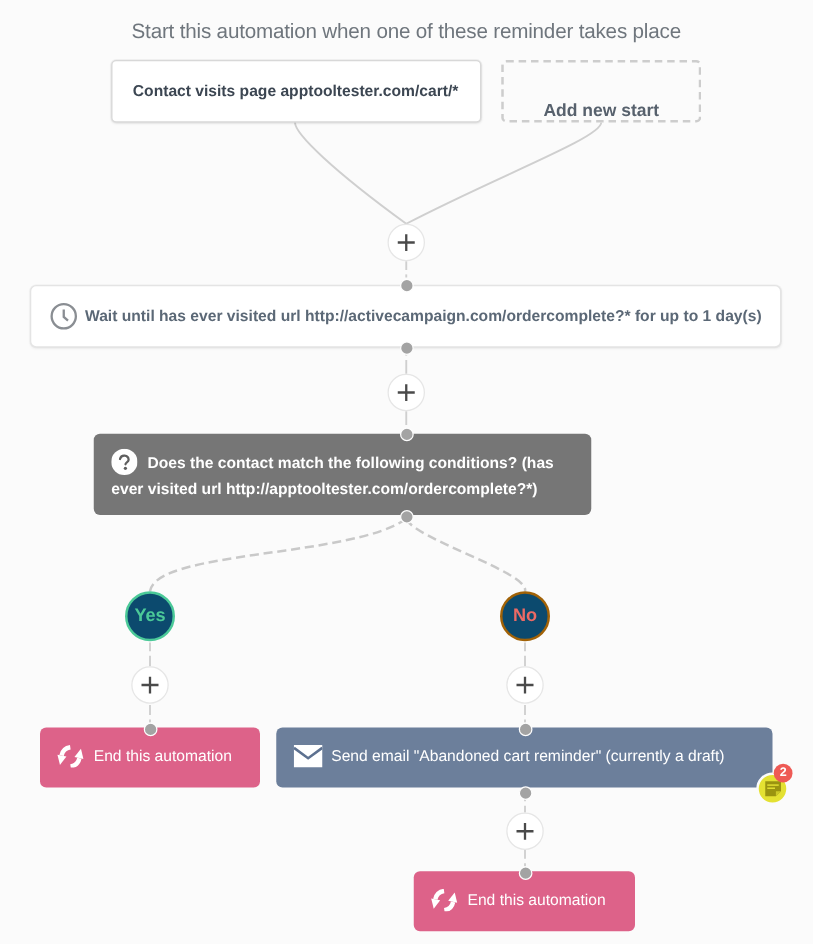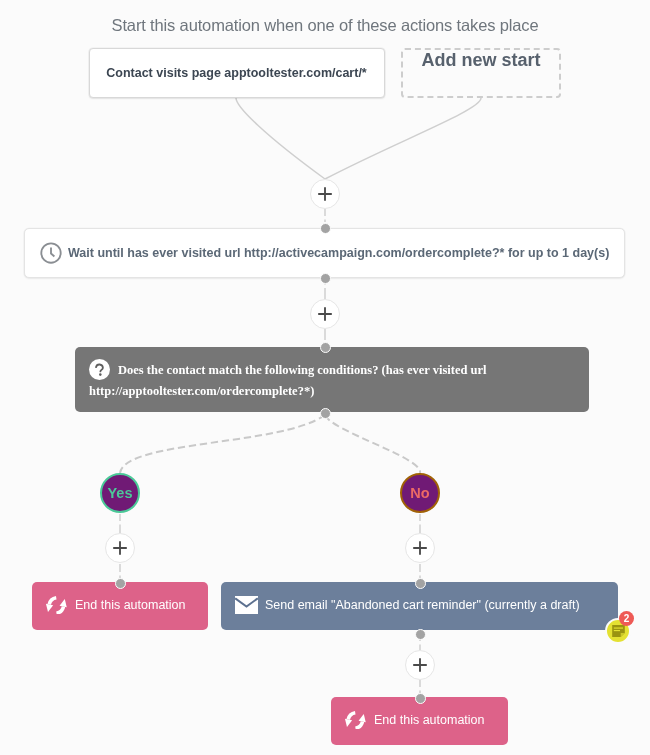--- a/index.html
+++ b/index.html
@@ -4,29 +4,29 @@
 <title>Automation Flow</title>
 <style>
   html,body{margin:0;padding:0;}
   body{width:650px;height:755px;background:#fbfbfb;font-family:"Liberation Sans",sans-serif;overflow:hidden;}
   #canvas{position:relative;width:650px;height:755px;}
   #wires{position:absolute;left:0;top:0;width:650px;height:755px;pointer-events:none;}
   .abs{position:absolute;box-sizing:border-box;}
   .title{left:0;top:16px;width:650px;text-align:center;font-size:16.5px;letter-spacing:-0.15px;color:#6f767d;line-height:1.2;}
   .startbox{background:#ffffff;border:1px solid #d8d8d8;border-radius:4px;display:flex;align-items:center;justify-content:center;
     box-shadow:0 0 0 0.8px rgba(0,0,0,0.045), 0 1px 2px rgba(0,0,0,0.07);font-size:12.5px;font-weight:bold;color:#3c4652;}
-  .dashbox{background:transparent;border:2px dashed #cdcdcd;border-radius:4px;display:flex;align-items:flex-start;justify-content:center;
-    font-size:18px;font-weight:bold;color:#57616d;}
+  .dashbox{background:transparent;border:2px dashed #cdcdcd;border-radius:4px;display:flex;align-items:flex-end;justify-content:center;
+    font-size:14px;font-weight:bold;color:#57616d;}
   .plus{border-radius:50%;background:#ffffff;border:1px solid #e6e6e6;display:flex;align-items:center;justify-content:center;}
   .dot{border-radius:50%;background:#a3a3a3;border:1.6px solid #fdfdfd;box-sizing:content-box;z-index:6;}
   .waitbox{background:#ffffff;border:1px solid #e4e4e4;border-radius:5px;
     box-shadow:0 0 0 0.6px rgba(0,0,0,0.035), 0 1px 2px rgba(0,0,0,0.06);font-size:12.5px;font-weight:bold;color:#5b6876;}
   .nw{white-space:nowrap;}
   .condbox{background:#767676;border-radius:5px;color:#ffffff;font-size:12.5px;font-weight:bold;}
-  .yn{border-radius:50%;background:#701a75;display:flex;align-items:center;justify-content:center;font-size:14.5px;font-weight:bold;}
+  .yn{border-radius:50%;background:#0c4a6e;display:flex;align-items:center;justify-content:center;font-size:14.5px;font-weight:bold;}
   .act{border-radius:5px;display:flex;align-items:center;color:#ffffff;font-size:12.5px;font-weight:normal;}
 </style>
 </head>
 <body>
 
 <div id="canvas">
 
   <svg id="wires" viewBox="0 0 650 755">
     <g stroke="#cfcfcf" stroke-width="1.5" fill="none">
       <path d="M236 98 C236 107 266 136 325 179"></path>
@@ -49,21 +49,21 @@
       <path d="M420 644.5 L420 650"></path>
       <path d="M420 680 L420 687"></path>
       <path d="M420 690.5 L420 693"></path>
     </g>
     <g stroke="#c9c9c9" stroke-width="2.0" fill="none" stroke-dasharray="7.3 3.8">
       <path d="M325 415 C282 446 125 440 120 473"></path>
       <path d="M325 415 C331 431 424 458 420 473"></path>
     </g>
   </svg>
 
-  <div class="abs title">Start this automation when one of these actions takes place</div>
+  <div class="abs title">Start this automation when one of these reminder takes place</div>
 
   <div class="abs startbox" style="left:88.5px;top:47.5px;width:296px;height:50.5px;">
     <span>Contact visits page apptooltester.com/cart/*</span>
   </div>
 
   <div class="abs dashbox" style="left:401px;top:48px;width:160px;height:50px;">
     <span>Add new start</span>
   </div>
 
   <div class="abs plus" style="left:310px;top:178.5px;width:30px;height:30px;">
@@ -87,21 +87,21 @@
   <div class="abs dot" style="left:320.2px;top:273.3px;width:9px;height:9px;"></div>
 
   <div class="abs plus" style="left:310px;top:298.5px;width:30px;height:30px;">
     <svg width="16" height="16" viewBox="0 0 16 16">
       <path d="M8 1.3 V14.7 M1.2 8 H14.8" stroke="#4a4a4a" stroke-width="1.85"></path>
     </svg>
   </div>
 
   <div class="abs dot" style="left:320.2px;top:342.3px;width:9px;height:9px;"></div>
 
-  <div class="abs condbox" style="left:75px;top:347px;width:514px;height:65px;padding:12px 14px;line-height:21px;font-family:Liberation Serif, serif;">
+  <div class="abs condbox" style="left:75px;top:347px;width:398px;height:65px;padding:12px 14px;line-height:21px;">
     <span style="display:inline-block;vertical-align:-6px;margin-right:8px;">
       <svg width="21" height="21" viewBox="0 0 21 21" style="display:block;">
         <circle cx="10.5" cy="10.5" r="10.5" fill="#ffffff"></circle>
         <path d="M7.0 8.2 a3.5 3.5 0 0 1 6.9 0.6 c0 1.9 -2.5 2.2 -2.5 3.6" fill="none" stroke="#5f5f5f" stroke-width="1.8" stroke-linecap="round"></path>
         <circle cx="11.3" cy="15.6" r="1.3" fill="#5f5f5f"></circle>
       </svg>
     </span><span>Does the contact match the following conditions? (has ever visited url http://apptooltester.com/ordercomplete?*)</span>
   </div>
 
   <div class="abs dot" style="left:320.2px;top:407.8px;width:9px;height:9px;"></div>

